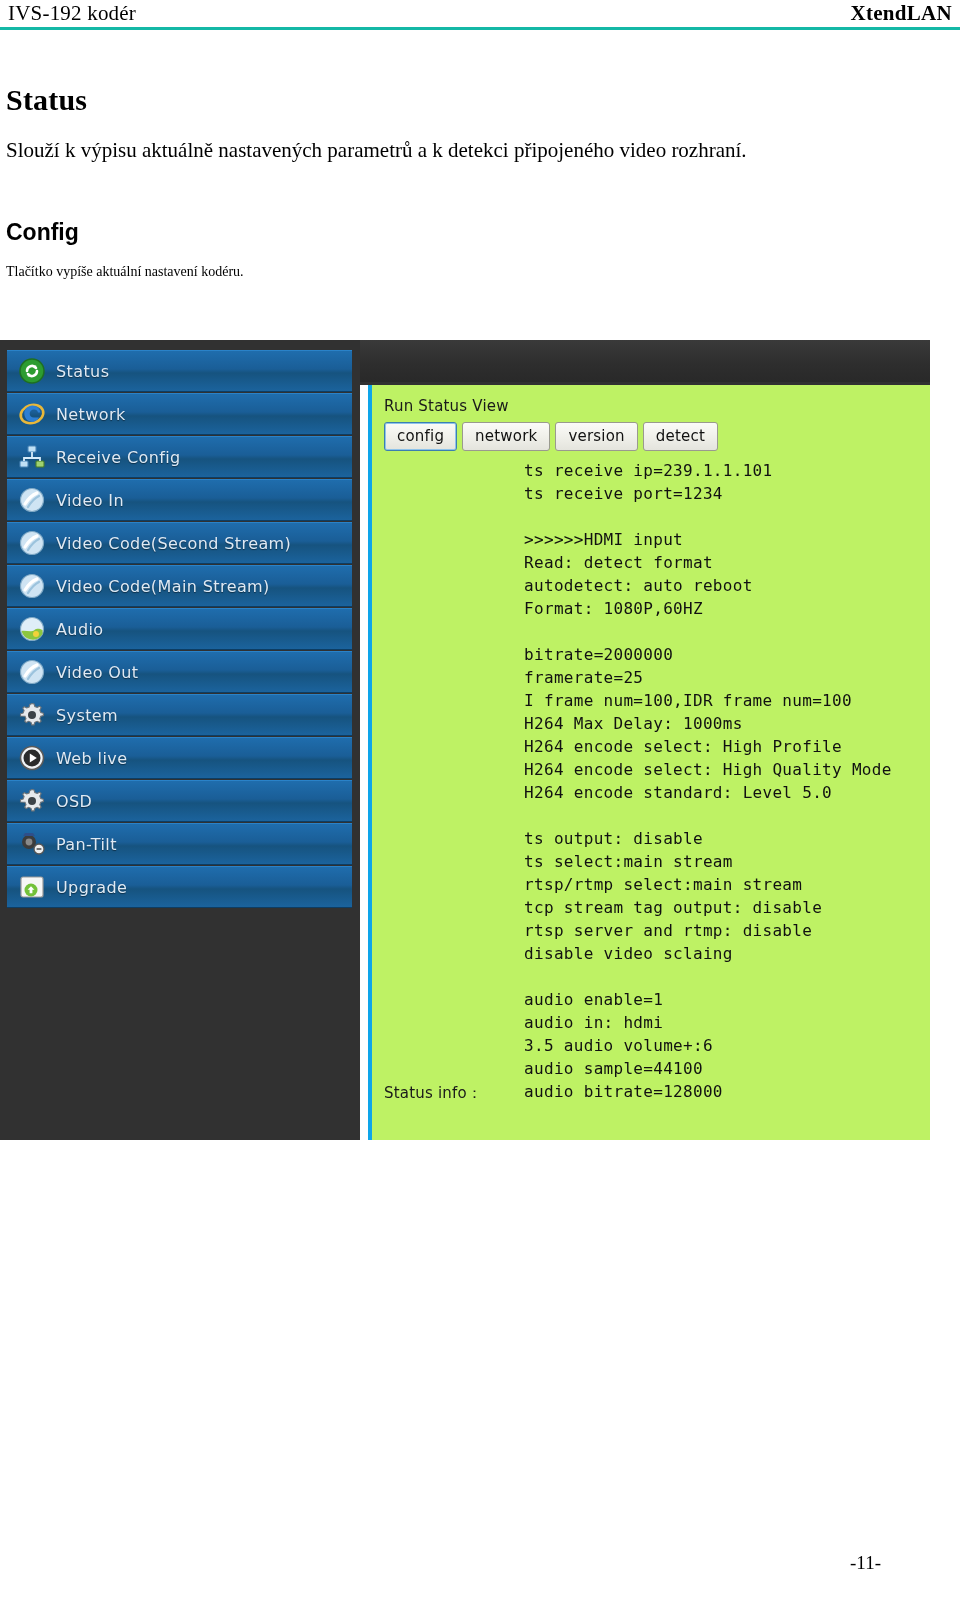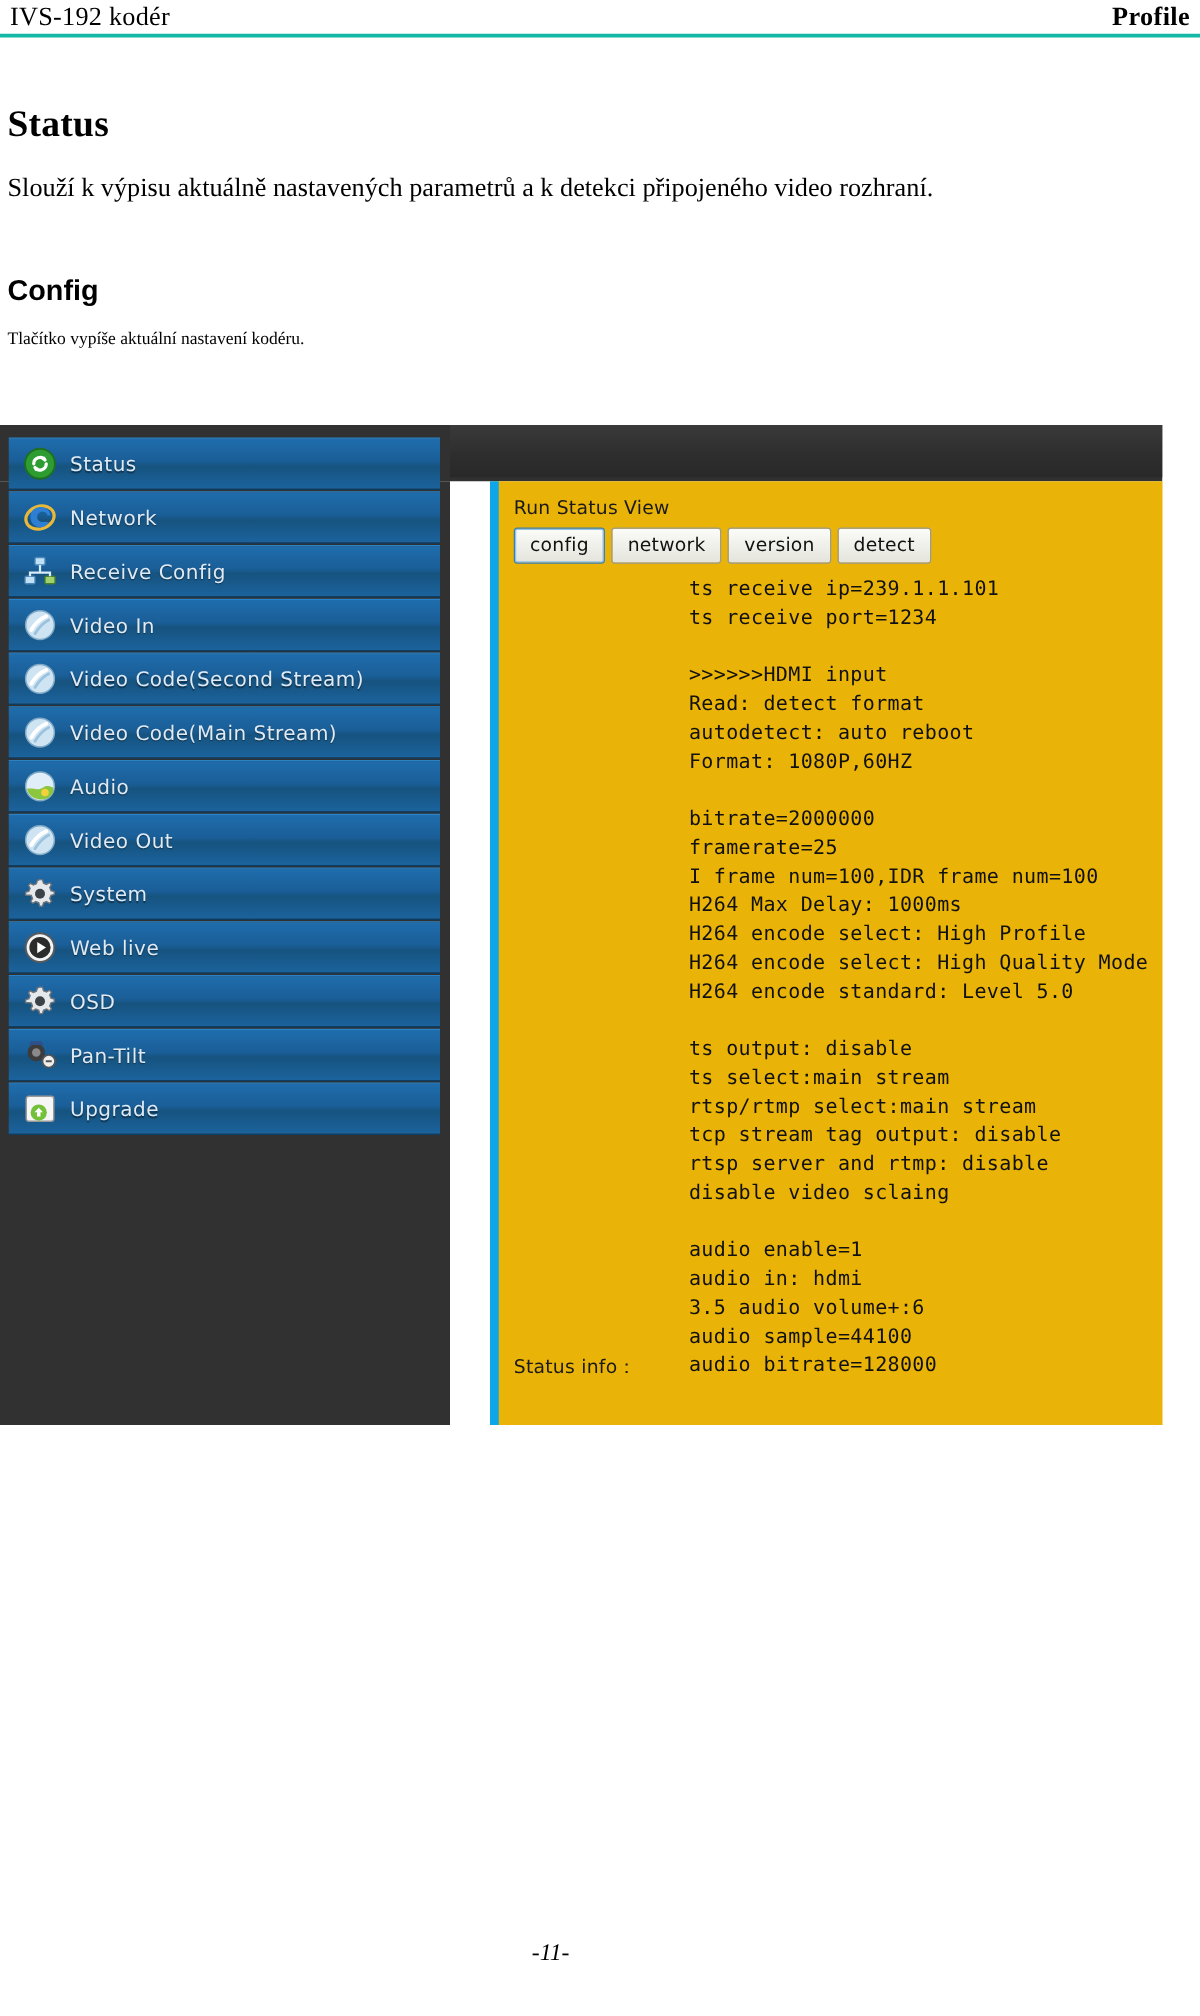--- a/index.html
+++ b/index.html
@@ -152,25 +152,24 @@
     white-space: nowrap;
   }
 
   
   #content-panel {
     position: absolute;
     left: 368px;
     top: 45px;
     width: 562px;
     height: 755px;
-    background: #eab308;
-    border-left: 7px solid #0ea5e9;
+    background: #bef264;
+    border-left: 4px solid #0ea5e9;
     box-sizing: border-box;
     padding: 12px 0 0 12px;
-    margin-left: 24px;
   }
   #run-status-view {
     font-family: "DejaVu Sans", sans-serif;
     font-size: 15px;
     color: #1a1a1a;
     letter-spacing: .2px;
     margin: 0 0 7px 0;
   }
   #button-row {
     display: flex;
@@ -218,32 +217,31 @@
     letter-spacing: .3px;
   }
   #status-info-text .blank { display: block; height: 23px; }
 
   
   #page-footer {
     position: absolute;
     left: 0;
     top: 1552px;
     width: 881px;
-    text-align: center;
+    text-align: right;
     font-family: "Liberation Serif", serif;
     font-size: 19px;
-    font-style: italic;
   }
 </style>
 </head>
 <body>
 
 <div id="page-header">
   <div class="hdr-left">IVS-192 kodér</div>
-  <div class="hdr-right">Profile</div>
+  <div class="hdr-right">XtendLAN</div>
 </div>
 
 <div id="doc-body">
   <h1 class="h-status">Status</h1>
   <p class="p-status">Slouží k výpisu aktuálně nastavených parametrů a k detekci připojeného video rozhraní.</p>
   <h2 class="h-config">Config</h2>
   <p class="p-config">Tlačítko vypíše aktuální nastavení kodéru.</p>
 </div>
 
 <div id="app-screenshot">

